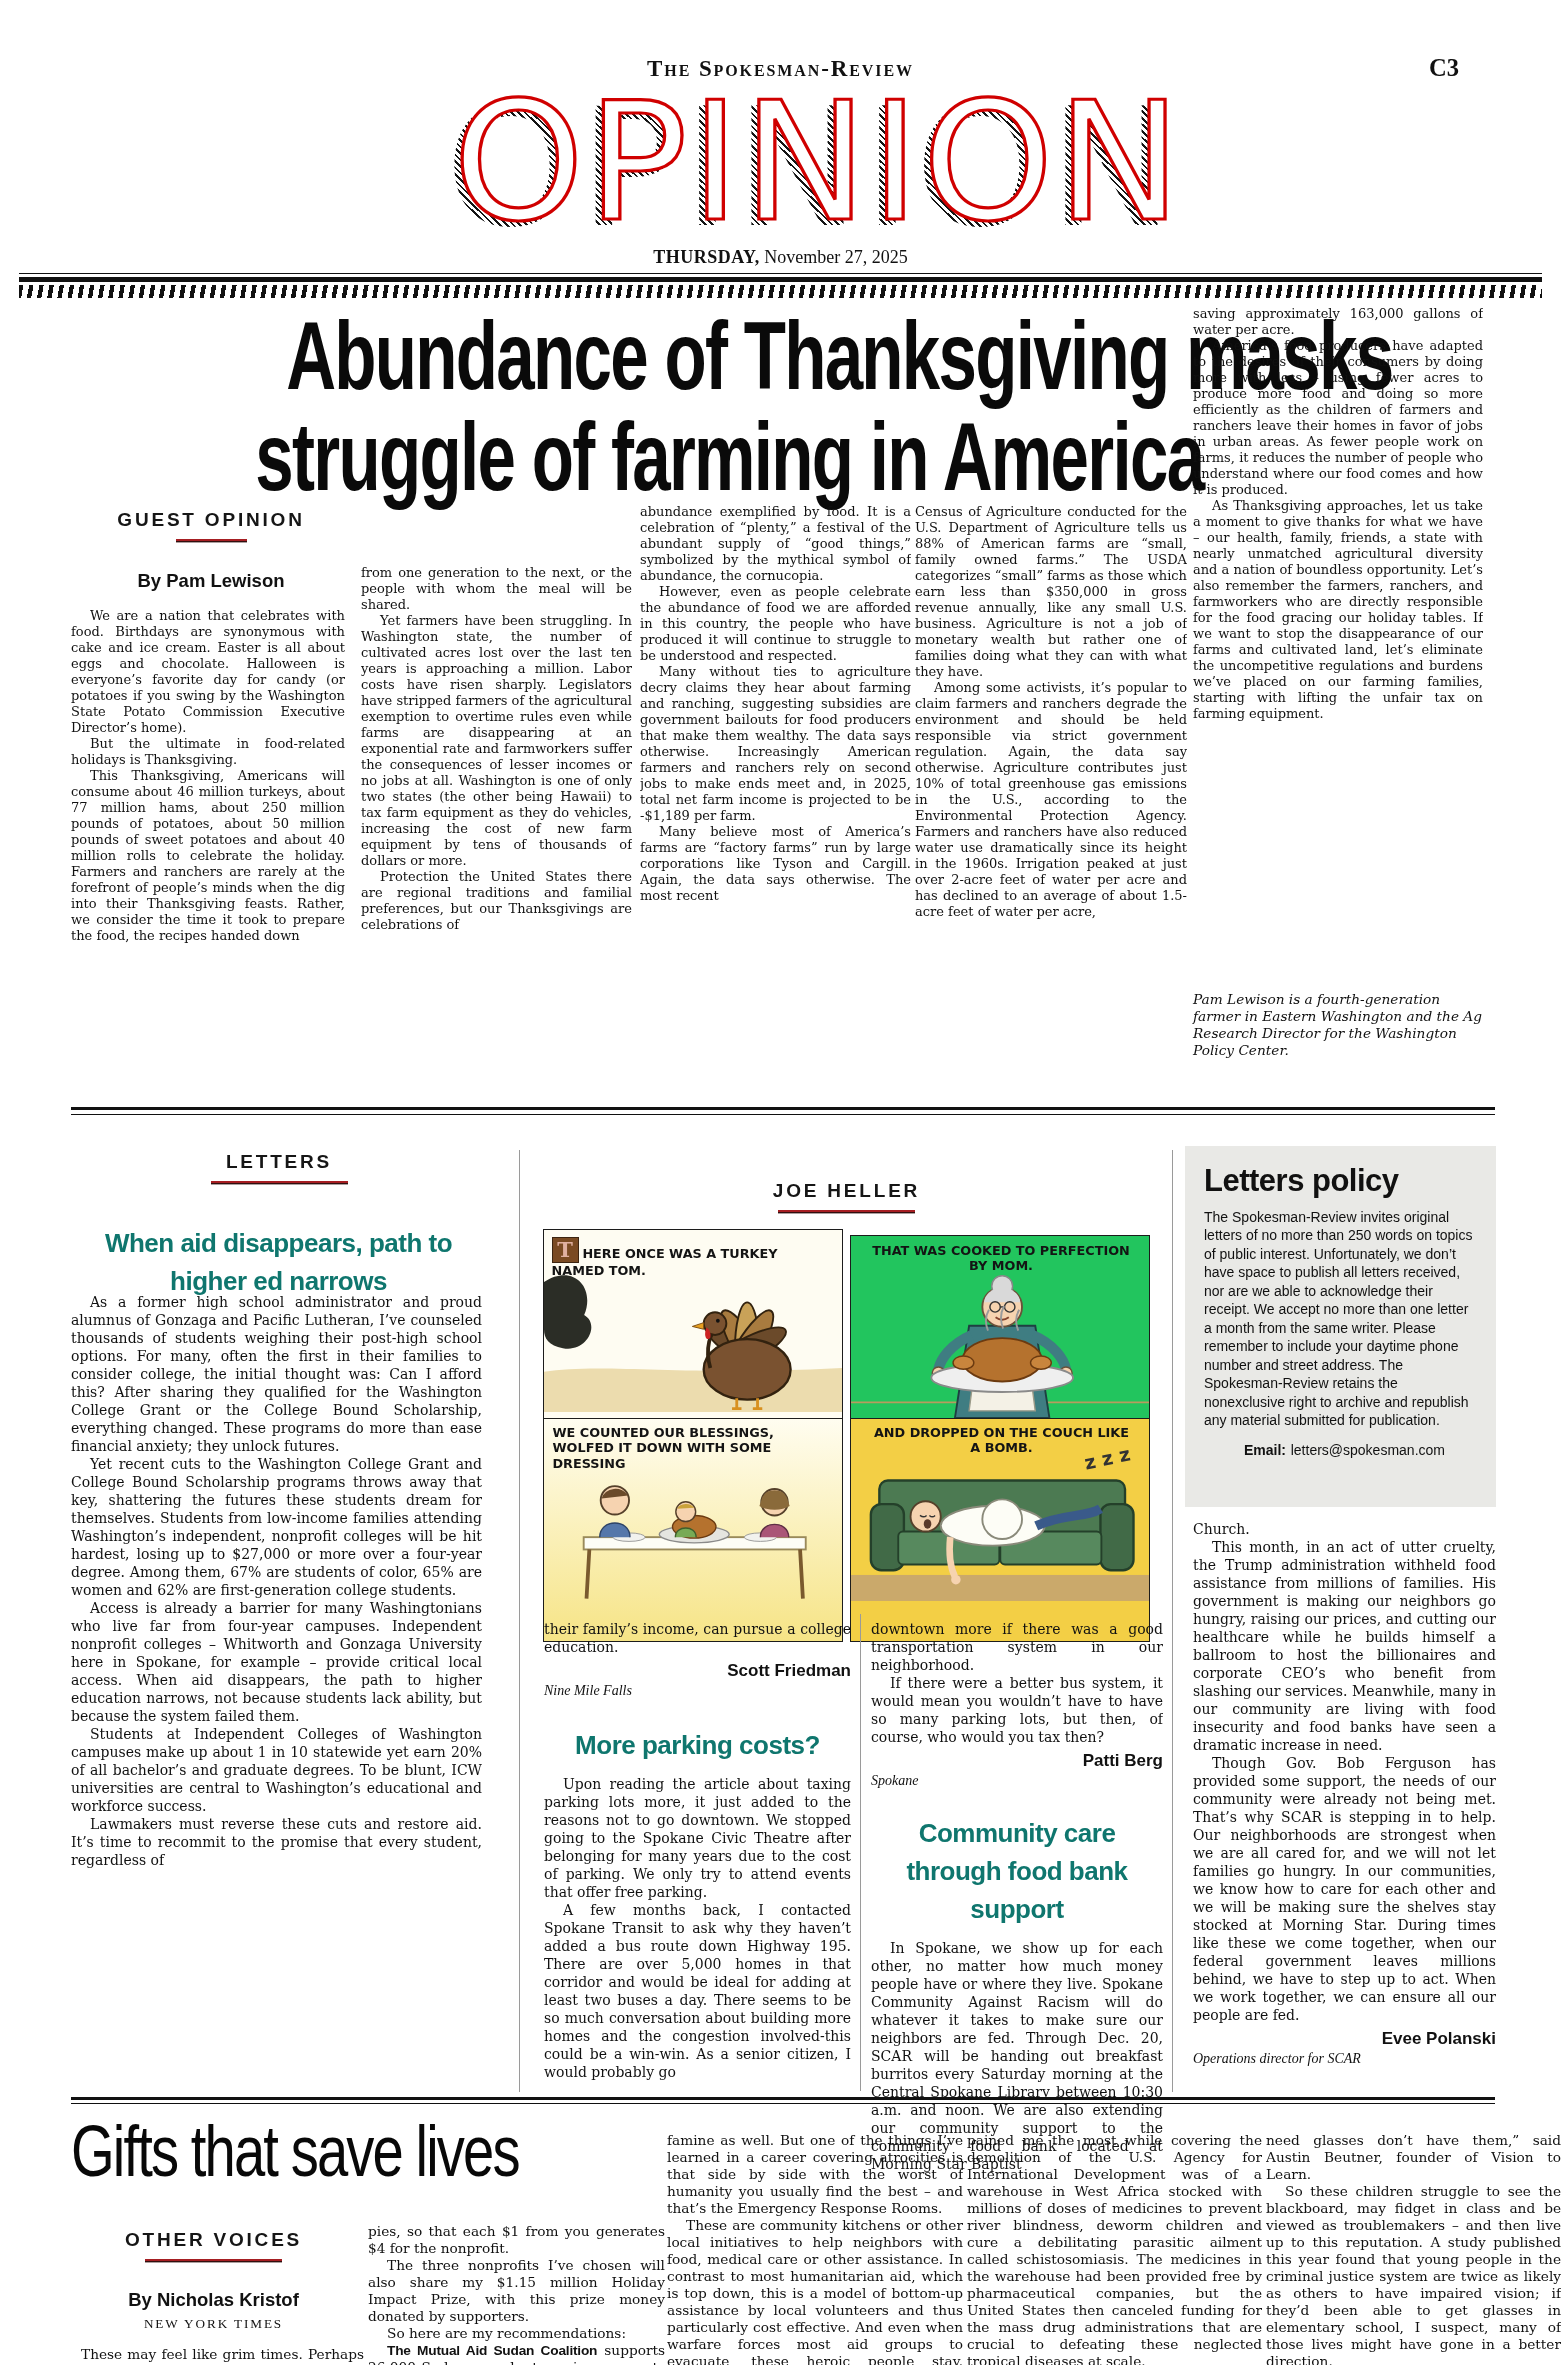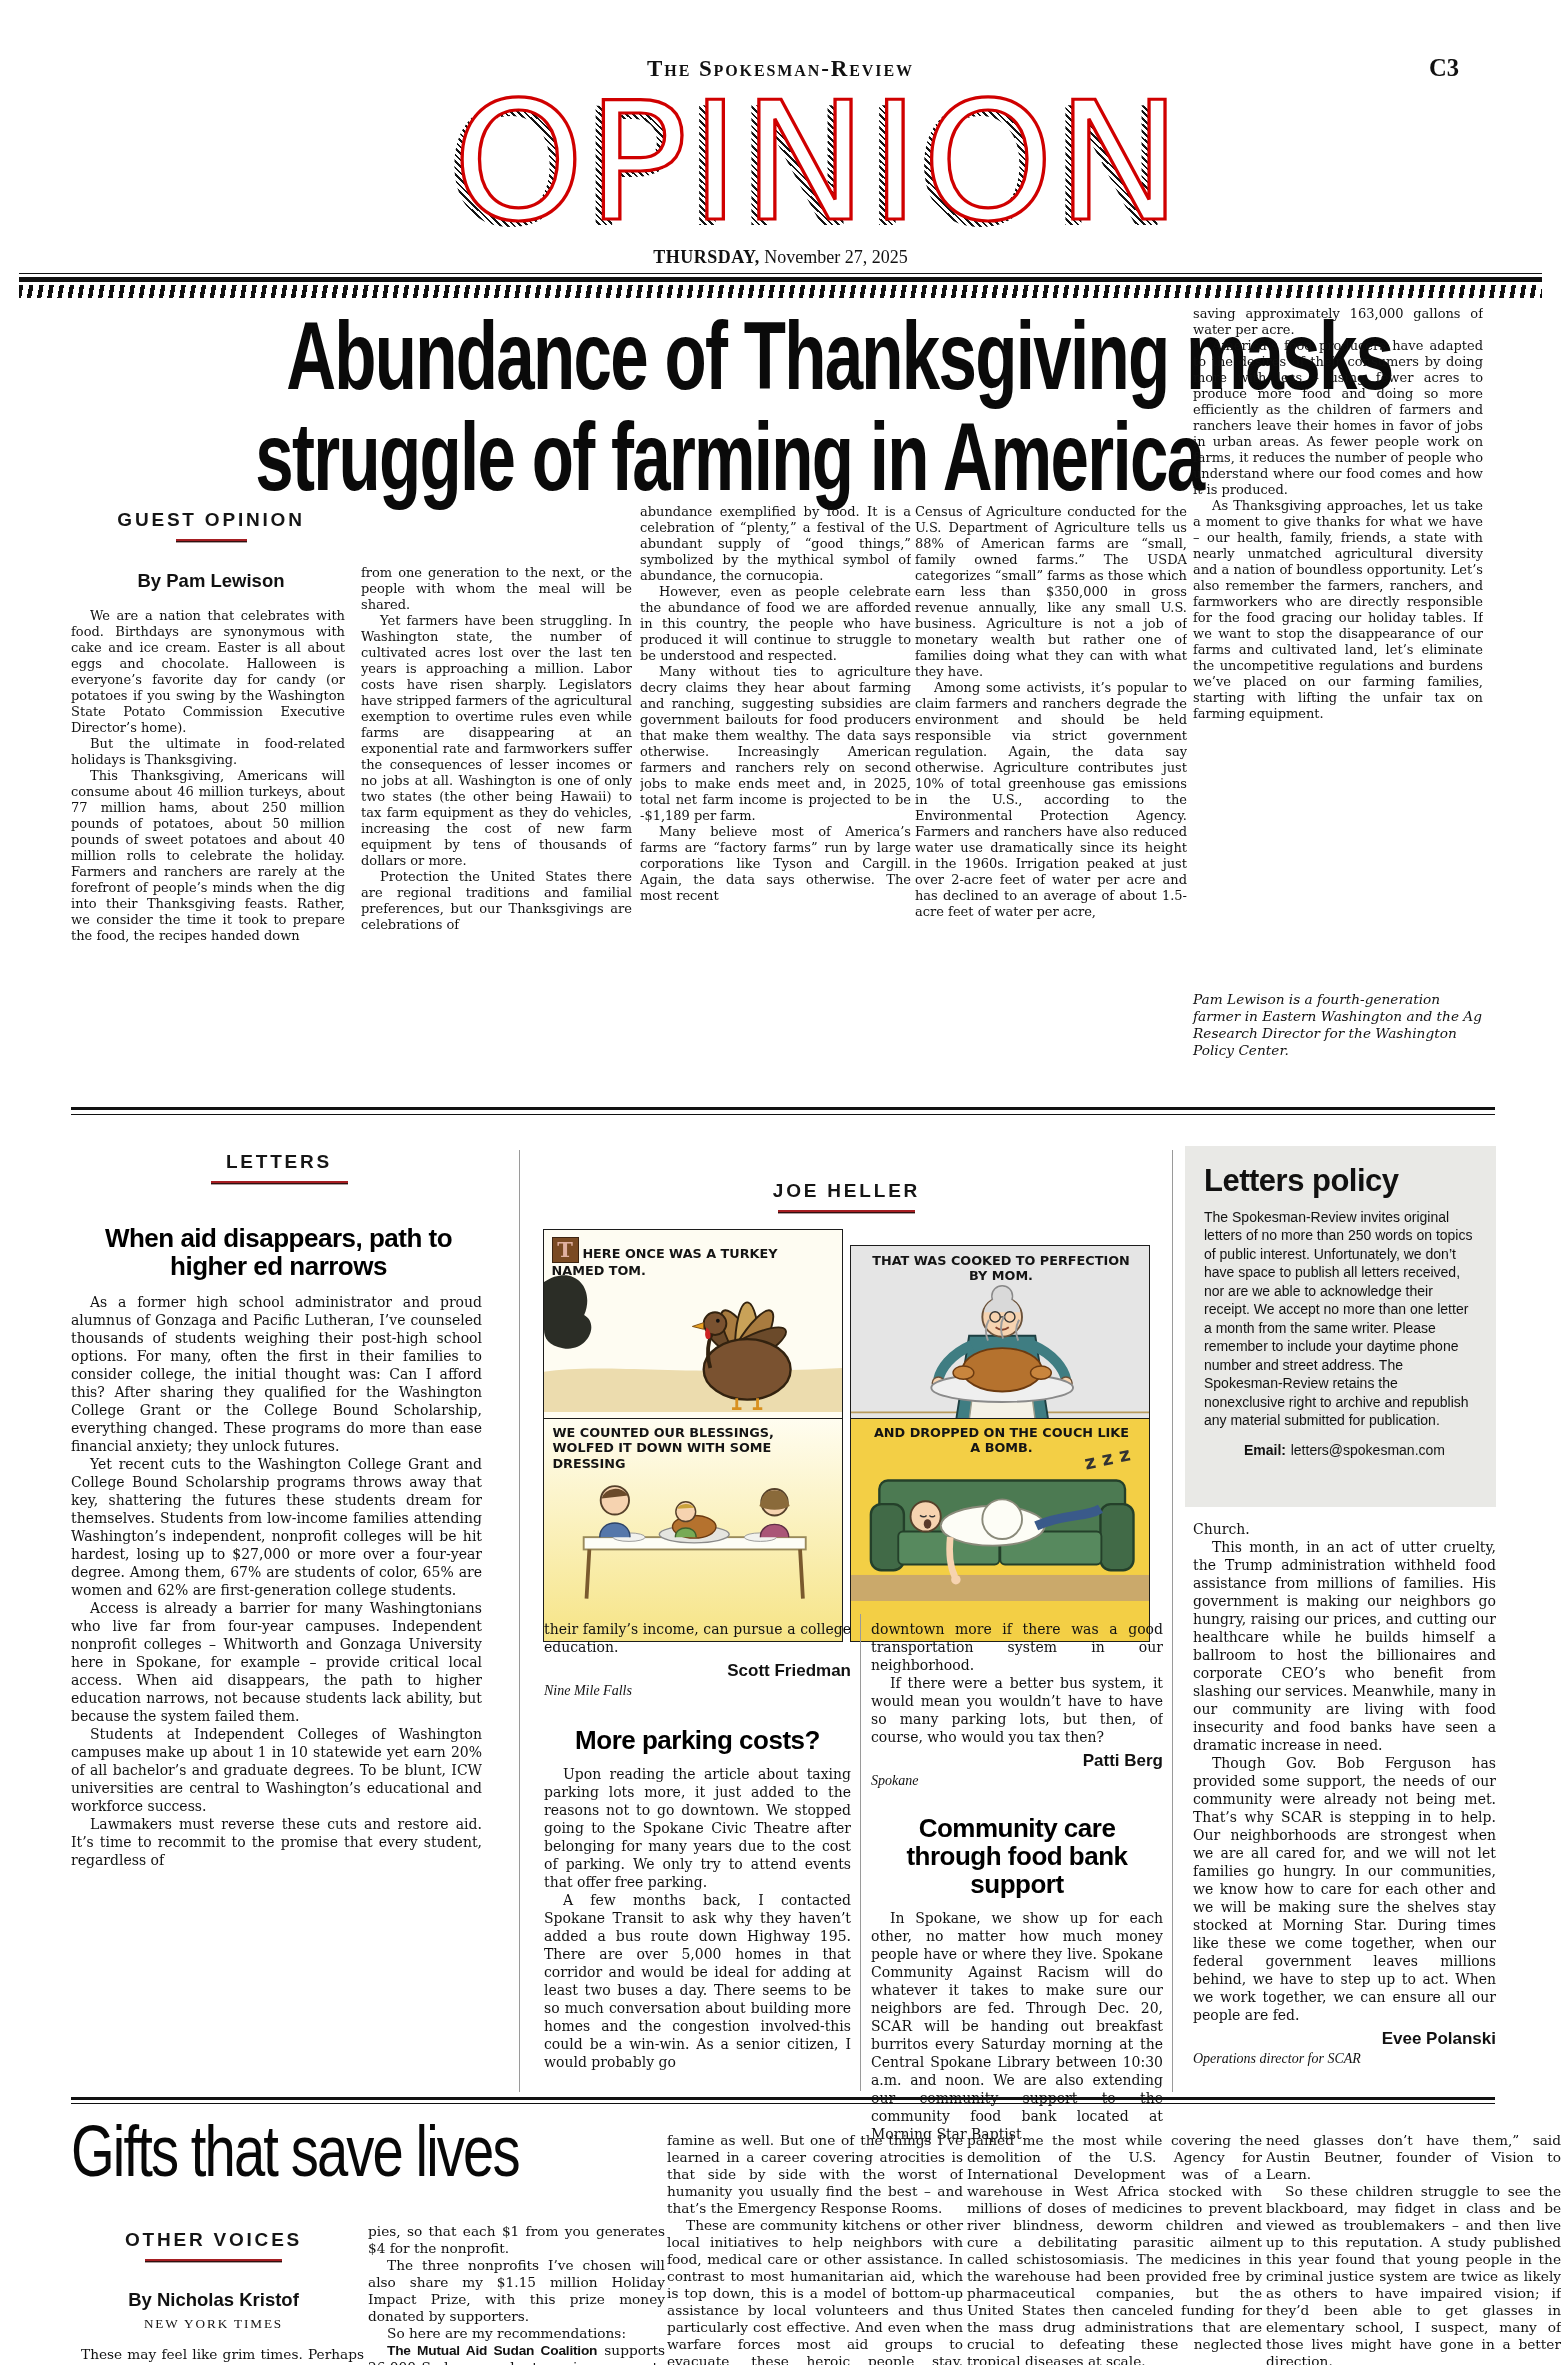--- a/index.html
+++ b/index.html
@@ -41,22 +41,22 @@
   .bodycol{text-align:justify;overflow:hidden;}
   .m-col{font-size:13px;line-height:16px;}
   .l-col{font-size:14px;line-height:18px;}
   .k-col{font-size:13.7px;line-height:17px;}
   .para{margin:0;text-indent:19px;}
   .para.cont{text-indent:0;}
   .para b{font-family:"Liberation Sans",sans-serif;letter-spacing:-0.2px;}
   .bio{font-style:italic;font-size:13.7px;line-height:17px;text-align:left;}
   .sig-name{font-family:"Liberation Sans",sans-serif;font-weight:700;font-size:17px;text-align:right;margin-top:4.7px;}
   .sig-loc{font-style:italic;font-size:14px;line-height:19px;font-family:Liberation Serif, serif;}
-  .letter-head{font-family:"Liberation Sans",sans-serif;font-weight:700;font-size:26px;line-height:28px;
-               letter-spacing:-0.5px;text-align:center;color:#000000;}
+  .letter-head{font-family:"Liberation Sans",sans-serif;font-weight:700;font-size:26px;line-height:38px;
+               letter-spacing:-0.5px;text-align:center;color:#0f766e;}
   
   .dbl-a{height:2.8px;background:#111;}
   .dbl-b{height:1.4px;background:#111;}
   .vrule{width:0.9px;background:#9a9a9a;}
   
   .policy{left:1185px;top:1146px;width:311px;height:361px;background:#e9e9e6;
           padding:17px 19px;box-sizing:border-box;font-family:"Liberation Sans",sans-serif;}
   .policy h2{margin:0 0 8.5px;font-size:31px;letter-spacing:-0.5px;}
   .policy .ptext{font-size:14px;line-height:18.5px;text-align:left;}
   .policy .pemail{margin-top:12.3px;font-size:14px;}
@@ -173,21 +173,21 @@
         <polygon points="338,196 314,204 338,210" fill="#e8a020" stroke="#7a4a10" stroke-width="2"></polygon>
         <path d="M344,206 C336,226 346,236 352,228 C354,218 350,210 344,206" fill="#cc2222"></path>
         <circle cx="368" cy="192" r="4" fill="#111"></circle>
         <path d="M408,356 l0,22 m-10,0 l20,0 M452,356 l0,22 m-10,0 l20,0" stroke="#d89020" stroke-width="6"></path>
       </svg>
       <div class="cap" style="left:7.6px;top:6.6px;width:279px;">
         <span class="dropcap">T</span><span>HERE ONCE WAS A TURKEY NAMED TOM.</span>
       </div>
     </div>
 
-    <div class="panel" style="left:307px;top:16px;background:#e5e5e5;">
+    <div class="panel" style="left:307px;top:6px;background:#22c55e;">
       <svg width="300" height="182" viewBox="0 0 635 385">
         <line x1="0" y1="352" x2="635" y2="352" stroke="#b89b5e" stroke-width="4"></line>
         <path d="M250,190 L390,190 L420,385 L220,385 Z" fill="#3f7d82" stroke="#1e3f42" stroke-width="4"></path>
         <path d="M268,230 L372,230 L390,370 L250,370 Z" fill="#f4f1e6" stroke="#9a9a88" stroke-width="3"></path>
         <circle cx="320" cy="150" r="42" fill="#f6d3b0" stroke="#6a5139" stroke-width="4"></circle>
         <circle cx="320" cy="106" r="22" fill="#d9d9d9" stroke="#888" stroke-width="3"></circle>
         <path d="M282,140 a38,30 0 0 1 76,0" fill="#d9d9d9"></path>
         <circle cx="305" cy="150" r="11" fill="none" stroke="#333" stroke-width="3"></circle>
         <circle cx="336" cy="150" r="11" fill="none" stroke="#333" stroke-width="3"></circle>
         <line x1="316" y1="150" x2="325" y2="150" stroke="#333" stroke-width="3"></line>

